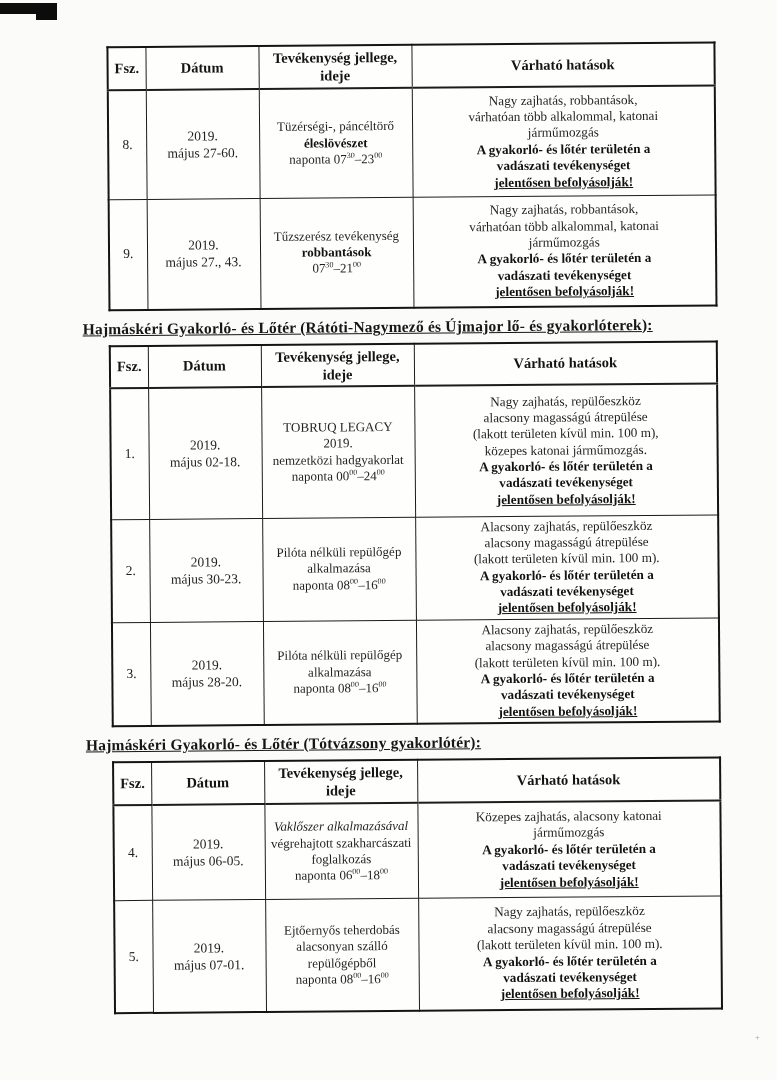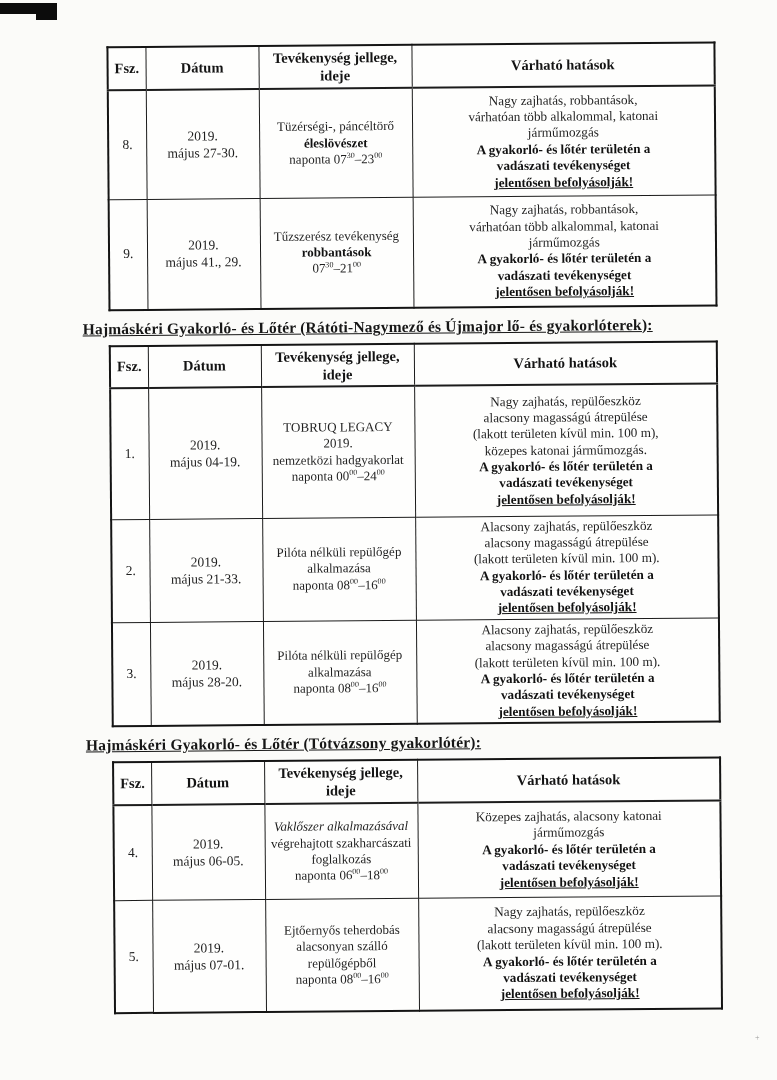--- a/index.html
+++ b/index.html
@@ -85,41 +85,41 @@
       <th>
             <div class="ln">Tevékenység jellege,</div>
             <div class="ln">ideje</div>
           </th>
       <th>Várható hatások</th>
     </tr>
     <tr class="h110">
       <td class="c-fsz">8.</td>
       <td class="c-datum">
             <div class="ln">2019.</div>
-            <div class="ln">május 27-30.</div>
+            <div class="ln">május 27-60.</div>
           </td>
       <td class="c-act">
             <div class="ln">Tüzérségi-, páncéltörő</div>
             <div class="ln b">éleslövészet</div>
             <div class="ln">naponta 07<sup>30</sup>–23<sup>00</sup></div>
           </td>
       <td class="c-eff">
             <div class="ln">Nagy zajhatás, robbantások,</div>
             <div class="ln">várhatóan több alkalommal, katonai</div>
             <div class="ln">járműmozgás</div>
             <div class="ln b">A gyakorló- és lőtér területén a</div>
             <div class="ln b">vadászati tevékenységet</div>
             <div class="ln b u">jelentősen befolyásolják!</div>
           </td>
     </tr>
     <tr class="h110">
       <td class="c-fsz">9.</td>
       <td class="c-datum">
             <div class="ln">2019.</div>
-            <div class="ln">május 41., 29.</div>
+            <div class="ln">május 27., 43.</div>
           </td>
       <td class="c-act">
             <div class="ln">Tűzszerész tevékenység</div>
             <div class="ln b">robbantások</div>
             <div class="ln">07<sup>30</sup>–21<sup>00</sup></div>
           </td>
       <td class="c-eff">
             <div class="ln">Nagy zajhatás, robbantások,</div>
             <div class="ln">várhatóan több alkalommal, katonai</div>
             <div class="ln">járműmozgás</div>
@@ -147,21 +147,21 @@
       <th>
             <div class="ln">Tevékenység jellege,</div>
             <div class="ln">ideje</div>
           </th>
       <th>Várható hatások</th>
     </tr>
     <tr class="h131">
       <td class="c-fsz">1.</td>
       <td class="c-datum">
             <div class="ln">2019.</div>
-            <div class="ln">május 04-19.</div>
+            <div class="ln">május 02-18.</div>
           </td>
       <td class="c-act">
             <div class="ln">TOBRUQ LEGACY</div>
             <div class="ln">2019.</div>
             <div class="ln">nemzetközi hadgyakorlat</div>
             <div class="ln">naponta 00<sup>00</sup>–24<sup>00</sup></div>
           </td>
       <td class="c-eff">
             <div class="ln">Nagy zajhatás, repülőeszköz</div>
             <div class="ln">alacsony magasságú átrepülése</div>
@@ -169,21 +169,21 @@
             <div class="ln">közepes katonai járműmozgás.</div>
             <div class="ln b">A gyakorló- és lőtér területén a</div>
             <div class="ln b">vadászati tevékenységet</div>
             <div class="ln b u">jelentősen befolyásolják!</div>
           </td>
     </tr>
     <tr class="h103">
       <td class="c-fsz">2.</td>
       <td class="c-datum">
             <div class="ln">2019.</div>
-            <div class="ln">május 21-33.</div>
+            <div class="ln">május 30-23.</div>
           </td>
       <td class="c-act">
             <div class="ln">Pilóta nélküli repülőgép</div>
             <div class="ln">alkalmazása</div>
             <div class="ln">naponta 08<sup>00</sup>–16<sup>00</sup></div>
           </td>
       <td class="c-eff">
             <div class="ln">Alacsony zajhatás, repülőeszköz</div>
             <div class="ln">alacsony magasságú átrepülése</div>
             <div class="ln">(lakott területen kívül min. 100 m).</div>

